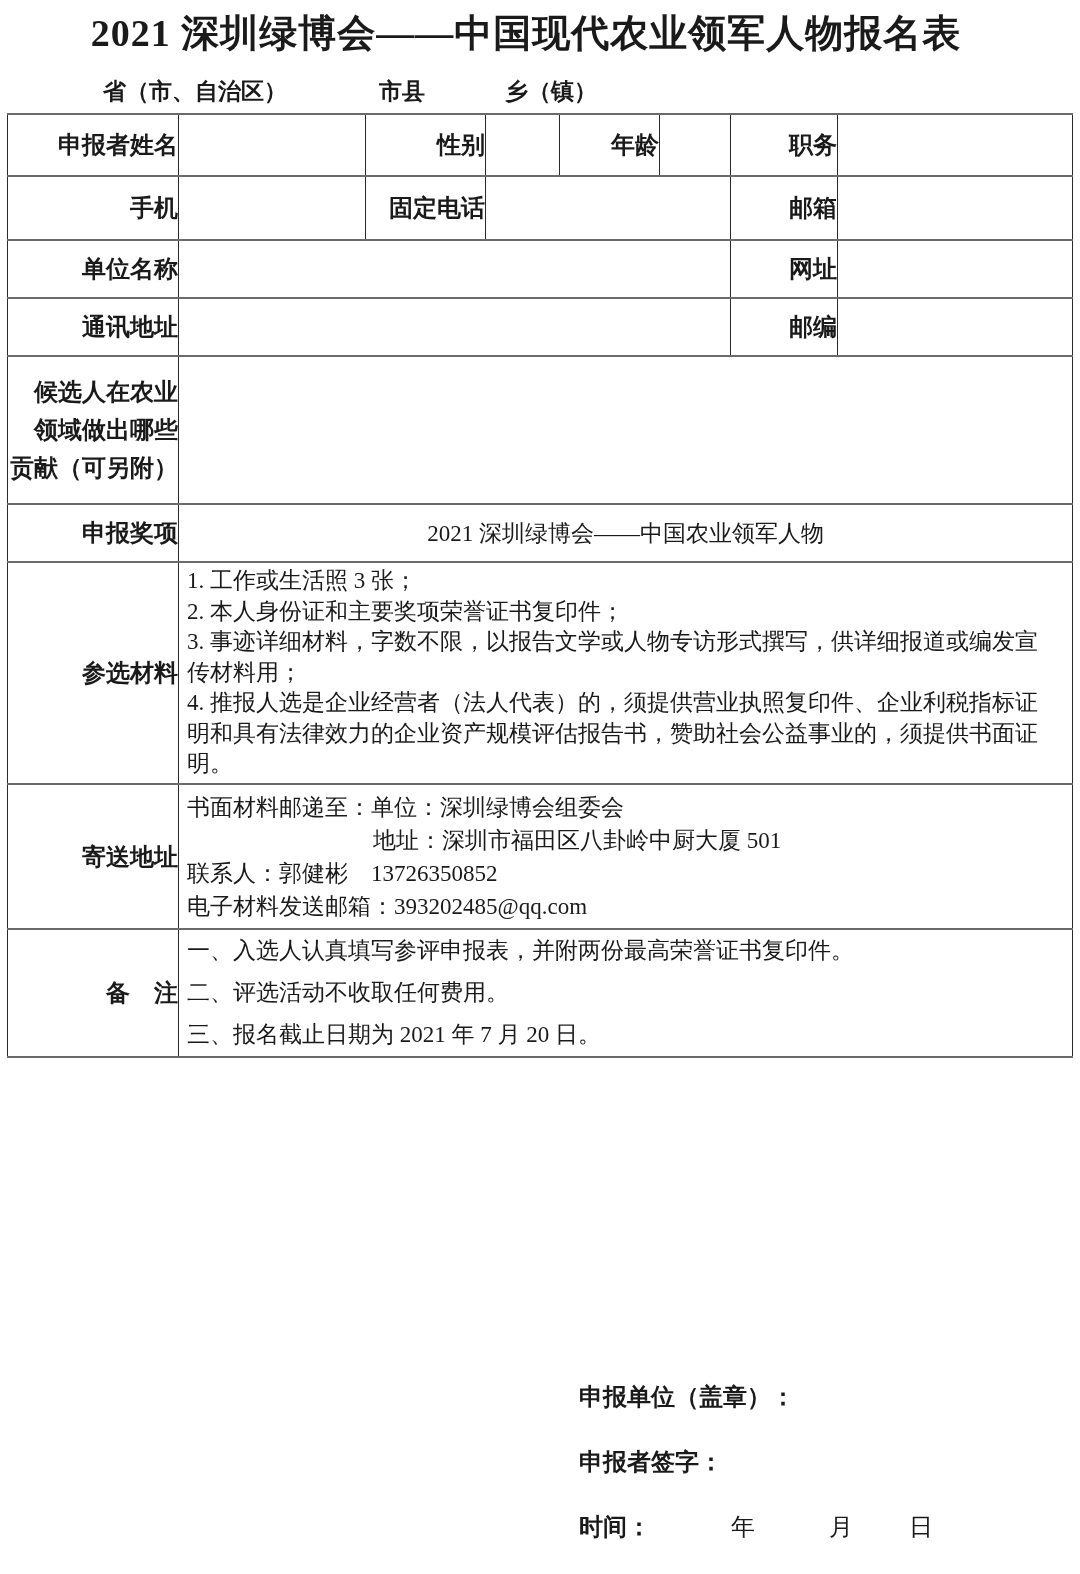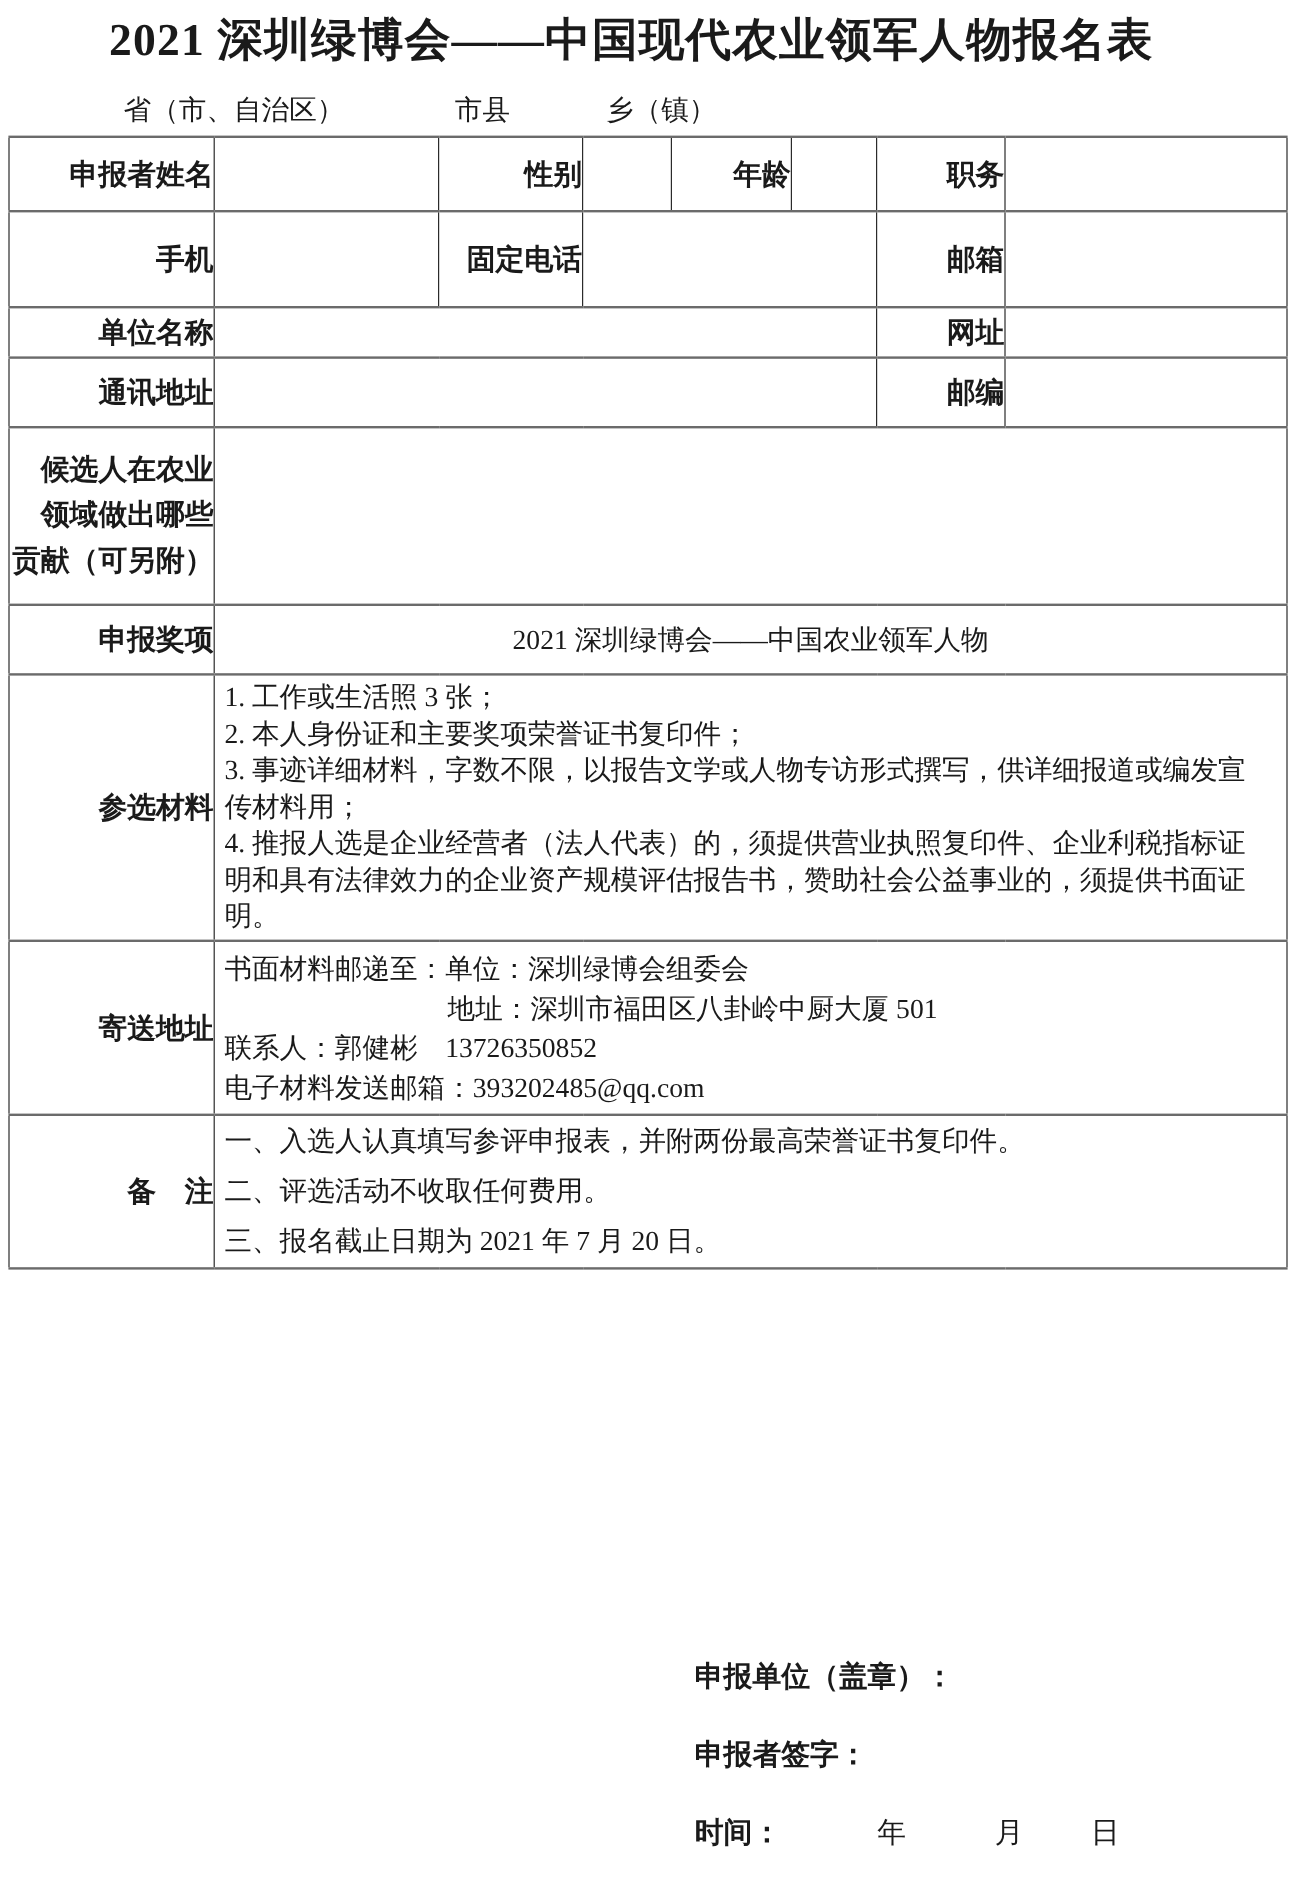--- a/index.html
+++ b/index.html
@@ -6,21 +6,21 @@
   body{
     width:1080px;height:1574px;background:#ffffff;position:relative;
     font-family:"Liberation Serif","DejaVu Serif",serif;color:#1a1a1a;
     overflow:hidden;
   }
   .title{
     position:absolute;top:8px;left:0;width:1052px;margin:0;
     text-align:center;font-size:38px;font-weight:bold;letter-spacing:1px;
   }
   .region-line{
-    position:absolute;top:76px;left:103px;font-size:23px;white-space:nowrap;
+    position:absolute;top:76px;left:103px;font-size:23px;white-space:nowrap;font-weight:bold;
   }
   .region-line .g1{margin-left:92px;}
   .region-line .g2{margin-left:80px;}
   table.form-table{
     position:absolute;left:7px;top:113px;width:1065px;
     border-collapse:collapse;table-layout:fixed;
   }
   table.form-table td{
     border-left:1px solid #2b2b2b;border-right:1px solid #2b2b2b;
     border-top:2px solid #6b6b6b;border-bottom:2px solid #6b6b6b;
@@ -69,30 +69,30 @@
       <td class="lbl">申报者姓名</td>
       <td class="val"></td>
       <td class="lbl">性别</td>
       <td class="val"></td>
       <td class="lbl">年龄</td>
       <td class="val"></td>
       <td class="lbl">职务</td>
       <td class="val"></td>
     </tr>
 
-    <tr style="height:80px">
+    <tr style="height:64px">
       <td class="lbl">手机</td>
       <td class="val"></td>
       <td class="lbl">固定电话</td>
       <td class="val" colspan="3"></td>
       <td class="lbl">邮箱</td>
       <td class="val"></td>
     </tr>
 
-    <tr style="height:42px">
+    <tr style="height:58px">
       <td class="lbl">单位名称</td>
       <td class="val" colspan="5"></td>
       <td class="lbl">网址</td>
       <td class="val"></td>
     </tr>
 
     <tr style="height:58px">
       <td class="lbl">通讯地址</td>
       <td class="val" colspan="5"></td>
       <td class="lbl">邮编</td>

